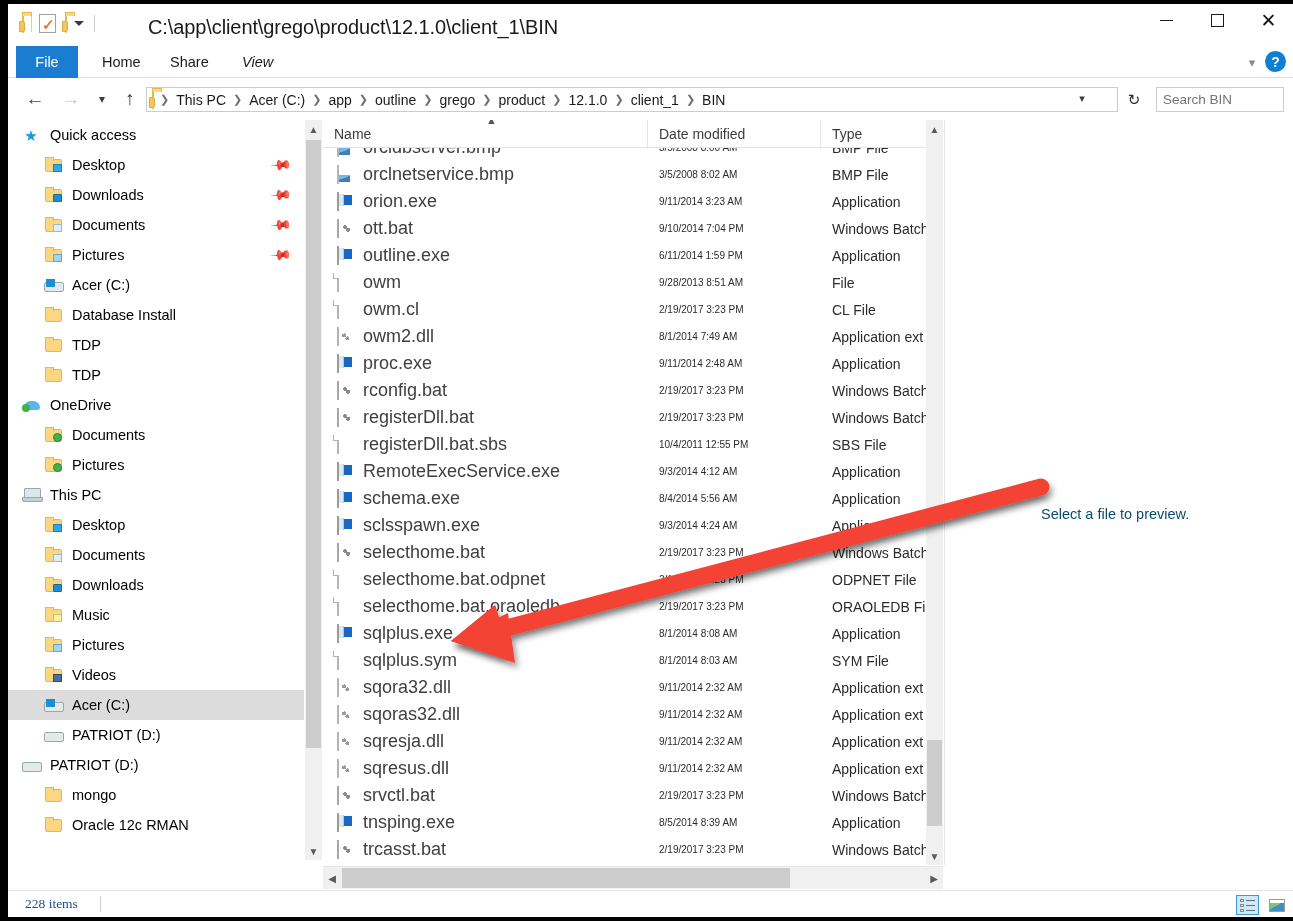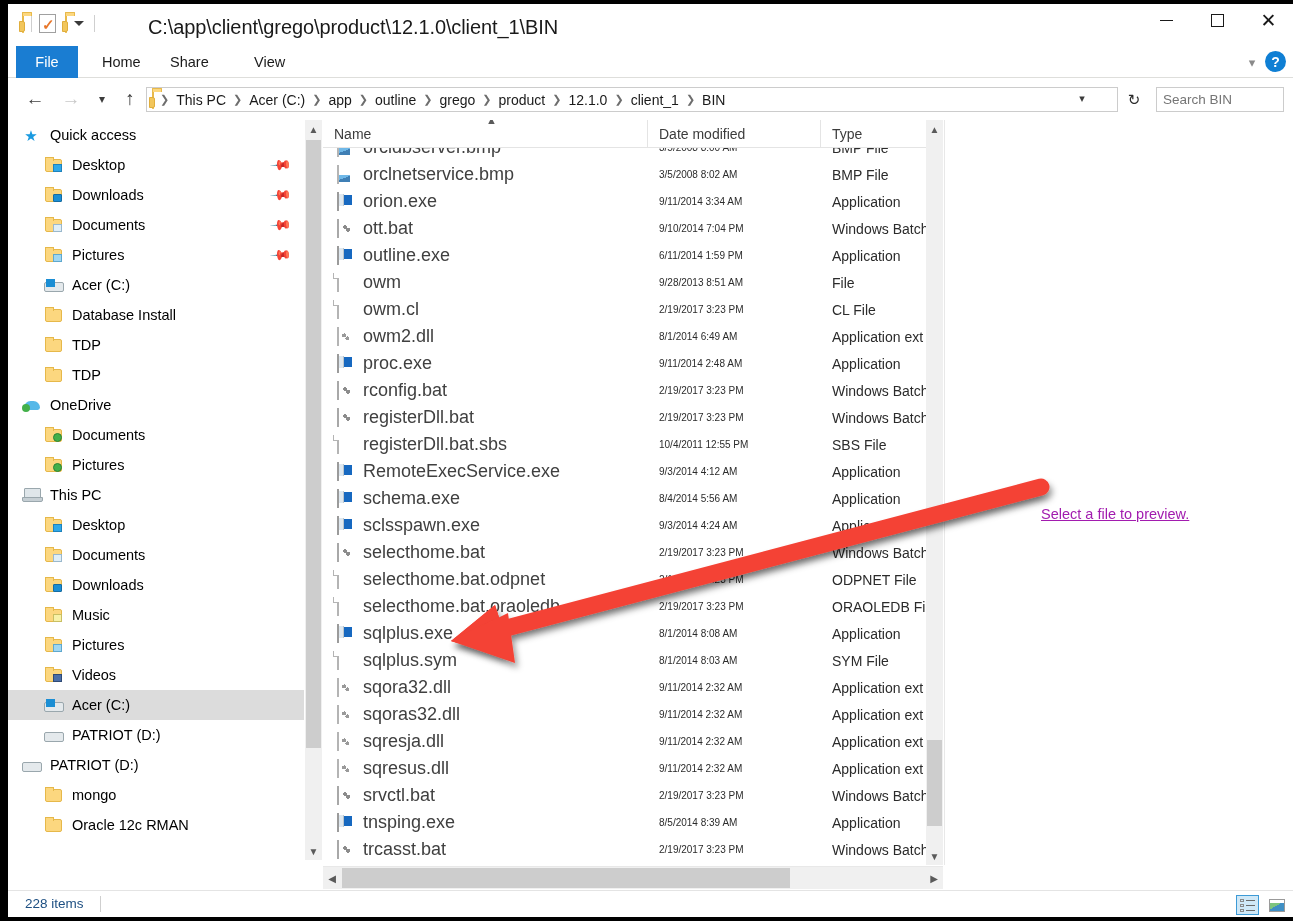--- a/index.html
+++ b/index.html
@@ -74,21 +74,21 @@
   }
   .rtab {
     position: absolute; top: 0; height: 32px;
     display: flex; align-items: center; justify-content: center;
     font-size: 14.5px; color: #1a1a1a; padding: 0 16px;
   }
   .rtab.active { background: #1a7dd2; color: #ffffff; }
   #tab-file { left: 8px; width: 62px; }
   #tab-home { left: 78px; }
   #tab-share { left: 146px; }
-  #tab-view { left: 230px; }
+  #tab-view { left: 218px; font-style: italic; }
   #ribbon-collapse {
     position: absolute; left: 1233px; top: 6px;
     width: 22px; height: 20px; display: flex;
     align-items: center; justify-content: center;
     color: #8a8a8a; font-size: 13px;
   }
   #help-btn {
     position: absolute; left: 1257px; top: 47px;
     width: 21px; height: 21px; border-radius: 50%;
     background: #0f7fd4; color: #ffffff;
@@ -386,31 +386,31 @@
   }
 
   
   #preview {
     position: absolute; left: 936px; top: 116px;
     width: 349px; height: 745px; background: #ffffff;
     border-left: 1px solid #e8e8e8;
   }
   #preview-text {
     position: absolute; left: 96px; top: 386px;
-    font-size: 14.5px; color: #a21caf; text-decoration: underline;
+    font-size: 14.5px; color: #0c4a6e;
   }
 
   
   #statusbar {
     position: absolute; left: 0; top: 886px; width: 1285px; height: 27px;
     background: #ffffff; border-top: 1px solid #e4e4e4;
   }
   #item-count {
     position: absolute; left: 17px; top: 5px;
-    font-size: 13.5px; color: #1d4f82;
+    font-size: 13.5px; color: #1d4f82; font-family: Liberation Serif, serif;
   }
   #status-sep {
     position: absolute; left: 92px; top: 5px;
     width: 1px; height: 16px; background: #cfcfcf;
   }
   .view-btn {
     position: absolute; top: 4px; width: 23px; height: 20px;
     display: flex; align-items: center; justify-content: center;
   }
   #view-details {
@@ -734,21 +734,21 @@
           </div>
           <div class="frow">
             <span class="fr-icon"><span class="ic-bmp"></span></span>
             <span class="fr-name">orclnetservice.bmp</span>
             <span class="fr-date">3/5/2008 8:02 AM</span>
             <span class="fr-type">BMP File</span>
           </div>
           <div class="frow">
             <span class="fr-icon"><span class="ic-exe"></span></span>
             <span class="fr-name">orion.exe</span>
-            <span class="fr-date">9/11/2014 3:34 AM</span>
+            <span class="fr-date">9/11/2014 3:23 AM</span>
             <span class="fr-type">Application</span>
           </div>
           <div class="frow">
             <span class="fr-icon"><span class="ic-bat"></span></span>
             <span class="fr-name">ott.bat</span>
             <span class="fr-date">9/10/2014 7:04 PM</span>
             <span class="fr-type">Windows Batch</span>
           </div>
           <div class="frow">
             <span class="fr-icon"><span class="ic-exe"></span></span>
@@ -764,21 +764,21 @@
           </div>
           <div class="frow">
             <span class="fr-icon"><span class="ic-doc"></span></span>
             <span class="fr-name">owm.cl</span>
             <span class="fr-date">2/19/2017 3:23 PM</span>
             <span class="fr-type">CL File</span>
           </div>
           <div class="frow">
             <span class="fr-icon"><span class="ic-dll"></span></span>
             <span class="fr-name">owm2.dll</span>
-            <span class="fr-date">8/1/2014 6:49 AM</span>
+            <span class="fr-date">8/1/2014 7:49 AM</span>
             <span class="fr-type">Application ext</span>
           </div>
           <div class="frow">
             <span class="fr-icon"><span class="ic-exe"></span></span>
             <span class="fr-name">proc.exe</span>
             <span class="fr-date">9/11/2014 2:48 AM</span>
             <span class="fr-type">Application</span>
           </div>
           <div class="frow">
             <span class="fr-icon"><span class="ic-bat"></span></span>

